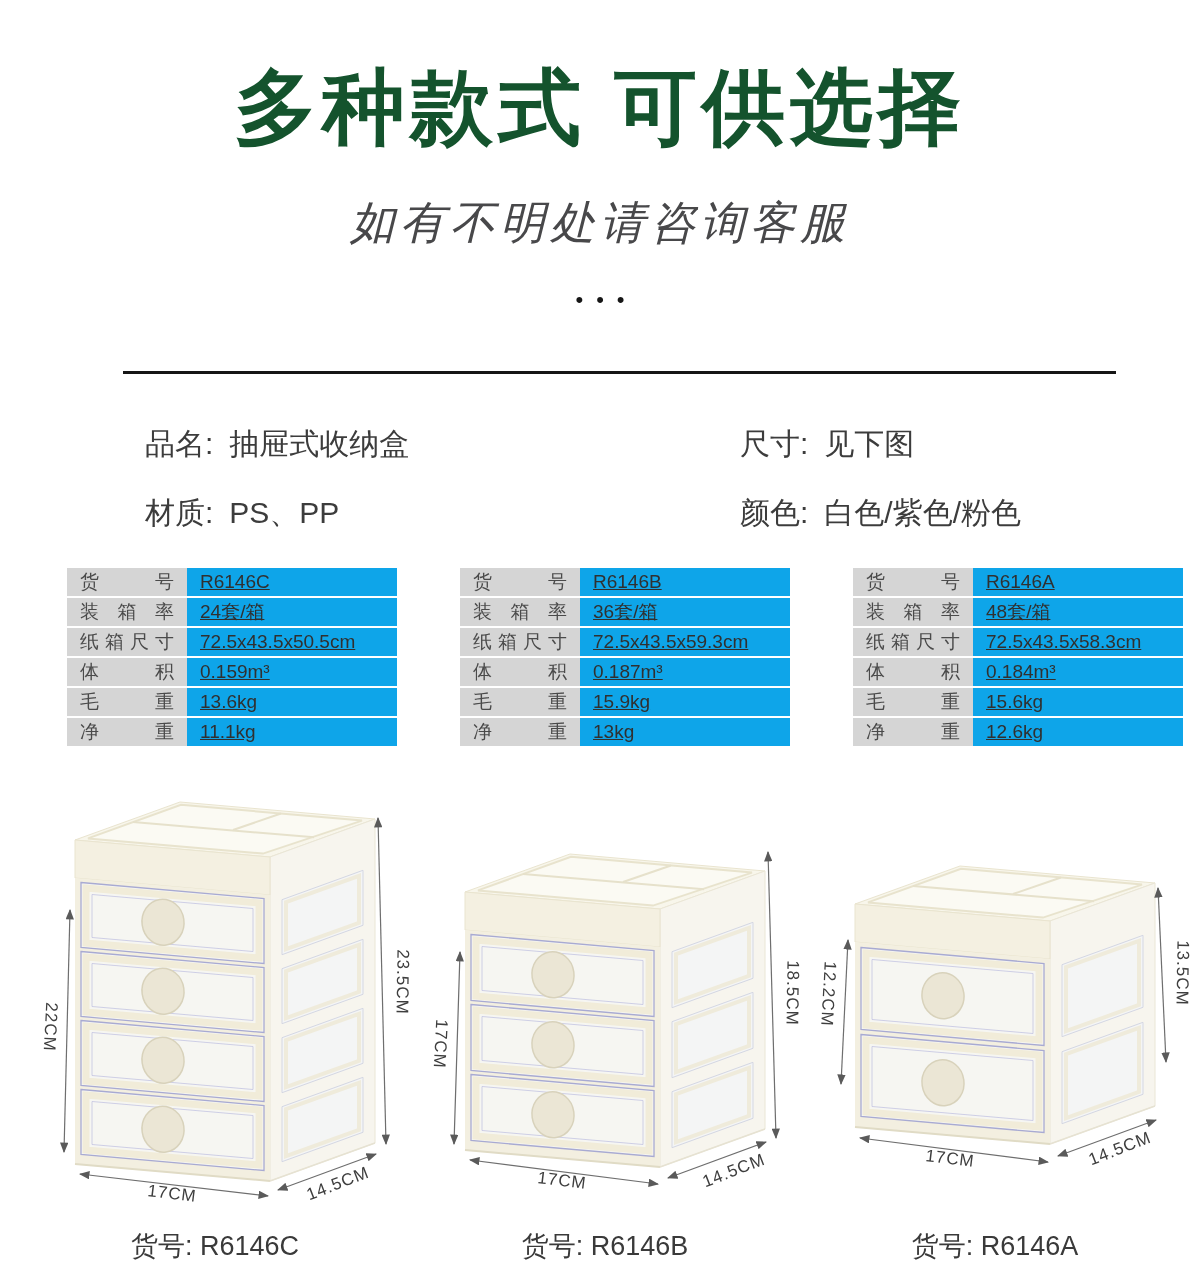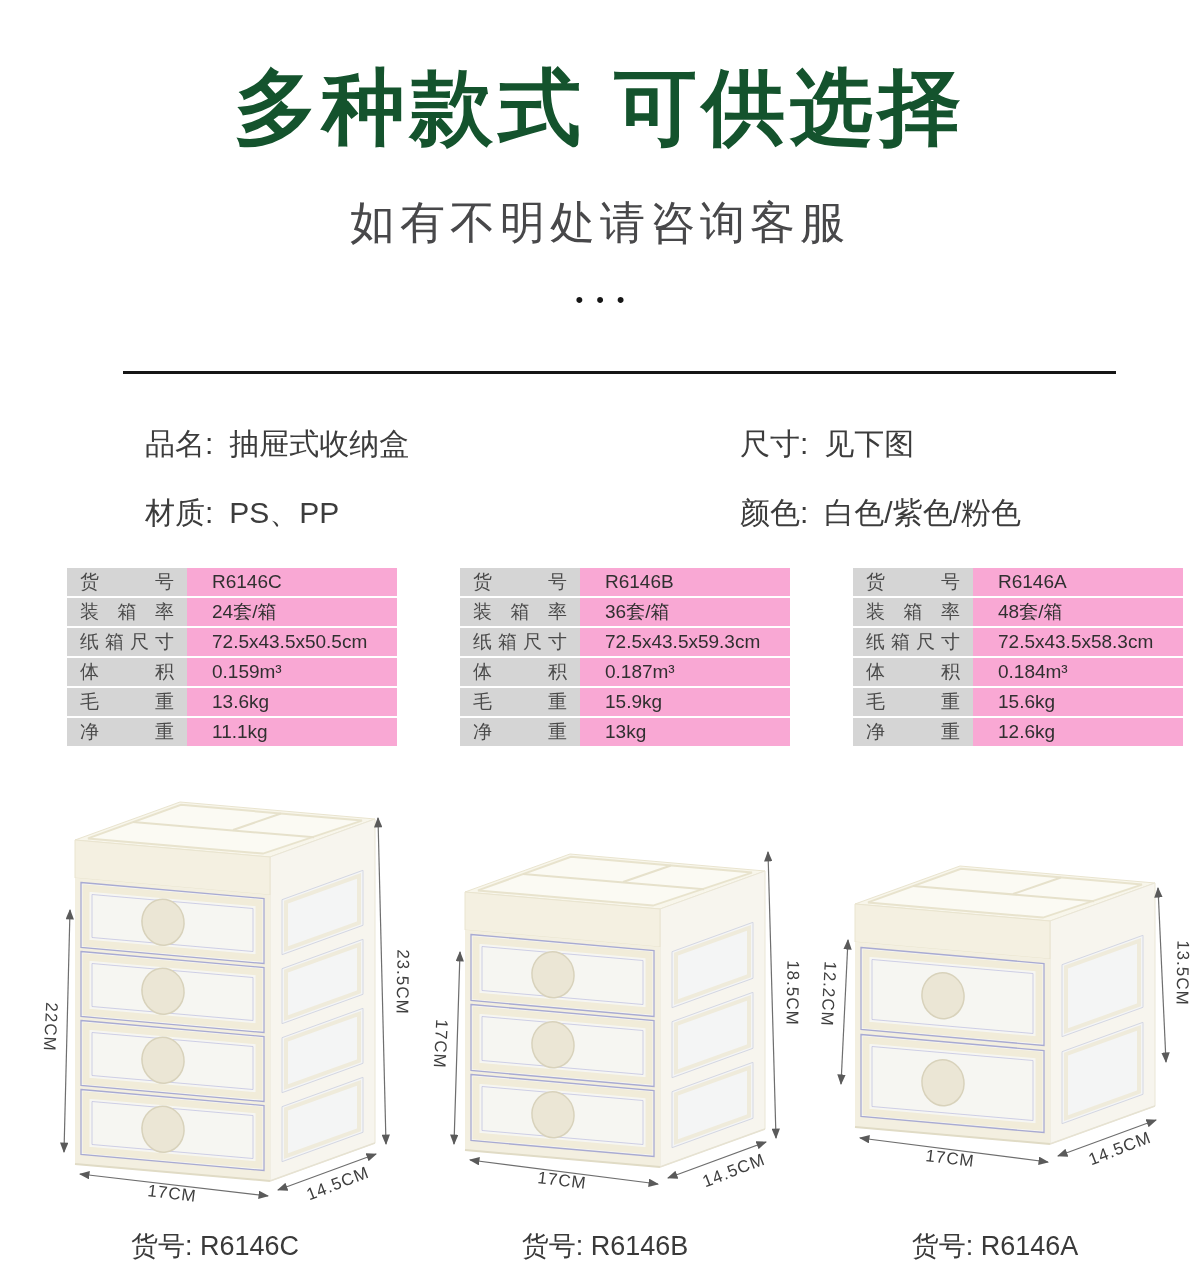--- a/index.html
+++ b/index.html
@@ -4,36 +4,36 @@
 <style>
   * { margin:0; padding:0; box-sizing:border-box; }
   body { background:#fff; }
   .page {
     width:1200px; height:1272px; margin:0 auto; position:relative;
     background:#fff; overflow:hidden;
     font-family:"Liberation Sans","DejaVu Sans",sans-serif;
   }
   .hdr { text-align:center; }
   .title { padding-top:62px; font-size:83px; font-weight:bold; color:#14532d; letter-spacing:5px; line-height:1.12; }
-  .subtitle { margin-top:38px; font-size:45px; color:#48484a; letter-spacing:5px; }
+  .subtitle { margin-top:38px; font-size:45px; color:#48484a; letter-spacing:5px;font-style:italic; }
   .dots { margin-top:34px; font-size:22px; letter-spacing:13px; padding-left:13px; color:#161616; }
   .divider { margin:58px 84px 0 123px; border-top:3px solid #161616; }
 
   .info { margin:50px 0 0 145px; display:grid; grid-template-columns:567px auto; row-gap:48px; font-size:30px; color:#3c3c3c;gap:28px; }
   .info-item .lab { color:#3c3c3c; }
   .info-item .val { margin-left:16px; }
 
   .tables-row { margin:34px 0 0 67px; display:flex; gap:63px; }
   .spec-table { width:330px; }
   .spec-row { display:flex; height:28px; margin-bottom:2px; }
   .spec-label {
     width:120px; background:#d5d5d5; padding:0 13px; font-size:19px; line-height:28px; color:#4a4a4a;
     text-align:justify; text-align-last:justify; text-justify:inter-character;
   }
-  .spec-value { flex:1; background:#f9a8d4; padding-left:25px; font-size:19px; line-height:28px; color:#303030; }
+  .spec-value { flex:1; background:#0ea5e9; padding-left:13px; font-size:19px; line-height:28px; color:#303030;text-decoration:underline; }
 
   .products-row { margin:44px 0 0 20px; display:flex; }
   .product { position:relative; width:390px; }
   .product svg { display:block; width:390px; height:430px; }
   .caption { text-align:center; margin-top:6px; font-size:27px; color:#3a3a3a; }
 
   .dim { position:absolute; font-size:17px; color:#3e3e3e; letter-spacing:1px; white-space:nowrap; }
   .product.p0 .dim-left  { left:30px;  top:235px; transform:translate(-50%,-50%) rotate(93deg); }
   .product.p0 .dim-right { left:382px; top:190px; transform:translate(-50%,-50%) rotate(91deg); }
   .product.p0 .dim-front { left:152px; top:402px; transform:translate(-50%,-50%) rotate(7deg); }

